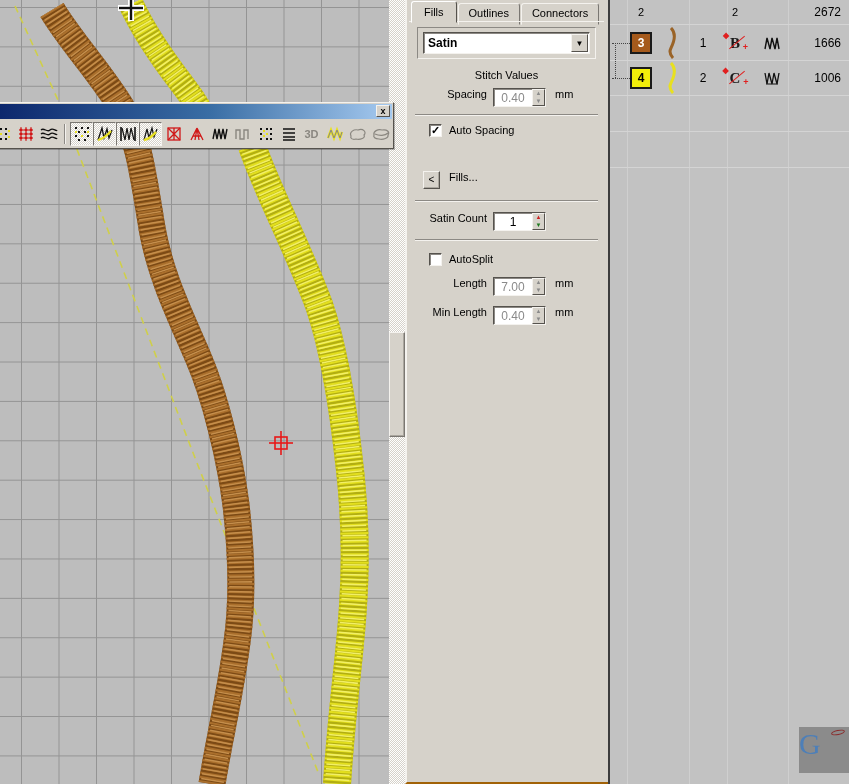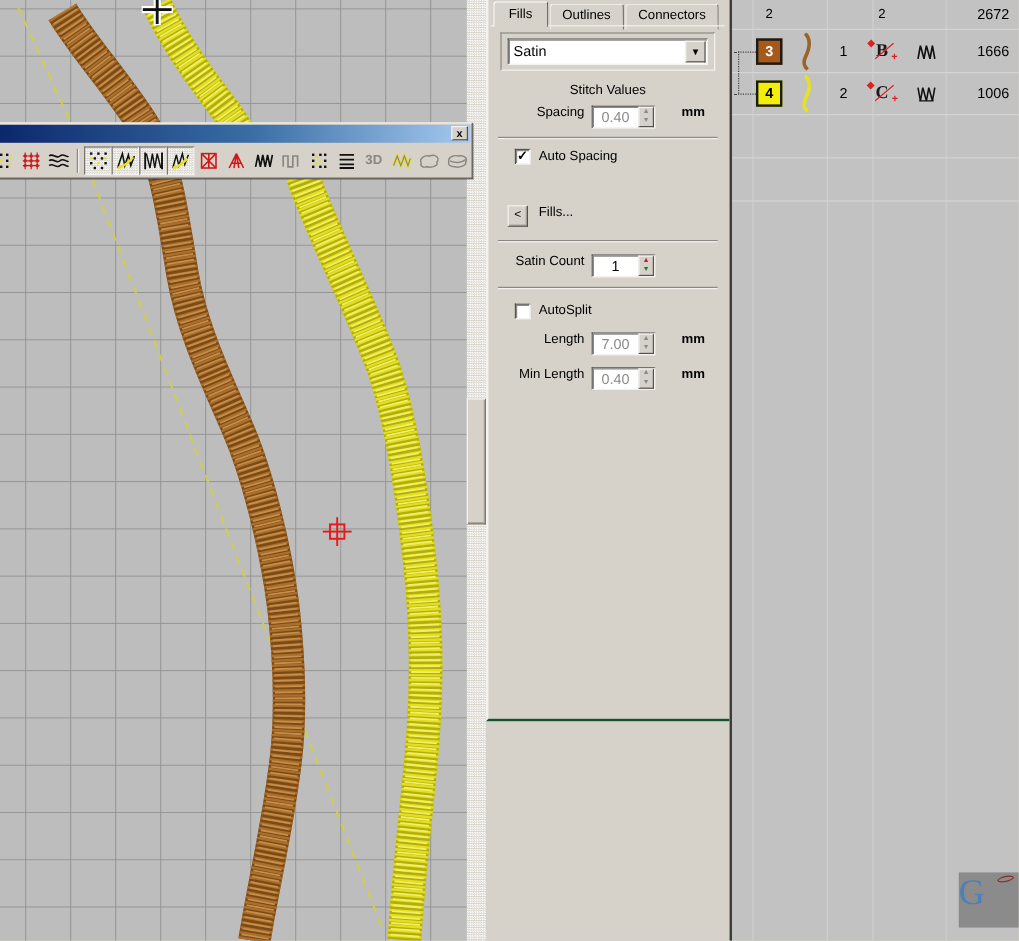--- a/index.html
+++ b/index.html
@@ -36,56 +36,56 @@
     font:bold 9px "Liberation Sans",sans-serif; line-height:10px; text-align:center; cursor:default; }
   .ft-row { display:flex; align-items:center; height:28px; padding-left:2px; }
   .tb-btn { width:23px; height:24px; display:flex; align-items:center; justify-content:center;
     background:transparent; border:1px solid transparent; }
   .tb-btn.pressed { background:repeating-conic-gradient(#fff 0 25%, #d6d2ca 0 50%) 0 0/2px 2px;
     border-color:#7a7772 #f4f2ee #f4f2ee #7a7772; }
   .tb-sep { width:2px; height:20px; margin:0 4px;
     border-left:1px solid #8c8984; border-right:1px solid #f4f2ee; }
 
   
-  .props { position:absolute; left:405px; top:0; width:203px; height:601px;
-    background:#d6d2ca; border-left:2px solid #f4f2ee; border-bottom:2px solid #14532d; }
+  .props { position:absolute; left:405px; top:0; width:203px; height:784px;
+    background:#d6d2ca; border-left:2px solid #f4f2ee; border-bottom:2px solid #a16207; }
   .tabs { position:absolute; left:4px; top:1px; display:flex; }
   .tab { padding:3px 10px 2px; margin-right:1px; background:#d6d2ca;
     border:1px solid; border-color:#f4f2ee #7a7772 transparent #f4f2ee;
     border-radius:3px 3px 0 0; position:relative; top:2px; font-size:11px; }
   .tab.active { top:0; padding:4px 12px 4px; font-size:11px; z-index:2;
     border-color:#fff #55524d transparent #fff; background:#d6d2ca; }
   .page { position:absolute; left:2px; top:21px; right:4px; bottom:0;
     border-top:1px solid #f4f2ee; }
 
   .combo-frame { position:absolute; left:8px; right:8px; top:5px; height:32px;
     border:1px solid; border-color:#8c8984 #f4f2ee #f4f2ee #8c8984; }
   .combo { position:absolute; left:5px; right:5px; top:4px; height:22px; background:#fff;
     border:1px solid; border-color:#55524d #f4f2ee #f4f2ee #55524d;
     box-shadow:inset 1px 1px 0 #8c8984; display:flex; align-items:center; }
-  .combo-text { flex:1; padding-left:4px; font-size:12px; }
+  .combo-text { flex:1; padding-left:4px; font-size:12px;font-weight:bold; }
   .combo-arrow { width:17px; height:18px; margin-right:1px; background:#d6d2ca;
     border:1px solid; border-color:#f4f2ee #55524d #55524d #f4f2ee;
     display:flex; align-items:center; justify-content:center; font-size:8px; color:#000; }
 
   .section-title { position:absolute; left:0; right:0; text-align:center; font-size:11px; }
 
   .prow { position:absolute; left:0; right:0; height:20px; display:flex; align-items:flex-start; }
   .plabel { width:84px; text-align:right; padding-right:6px; }
   .spin { display:flex; height:19px; border:1px solid; border-color:#55524d #f4f2ee #f4f2ee #55524d;
     box-shadow:inset 1px 1px 0 #8c8984; background:#fff; }
   .spin input { width:38px; border:0; outline:0; text-align:center; font:12px "Liberation Sans",sans-serif; background:transparent; }
   .spin .arrows { width:13px; display:flex; flex-direction:column; background:#d6d2ca;
     border:1px solid; border-color:#f4f2ee #55524d #55524d #f4f2ee; }
   .spin .arrows span { flex:1; font-size:6px; line-height:7px; text-align:center; }
   .spin .up { color:#cc2020; } .spin .dn { color:#1f7a1f; }
   .spin.disabled { background:#ffffff; }
   .spin.disabled input { color:#8a8a8a; }
   .spin.disabled .up, .spin.disabled .dn { color:#8a8a8a; }
-  .unit { padding-left:22px;font-weight:bold; }
+  .unit { padding-left:9px; }
 
   .hsep { position:absolute; left:6px; right:6px; height:2px;
     border-top:1px solid #8c8984; border-bottom:1px solid #f4f2ee; }
 
   .checkrow { position:absolute; left:20px; display:flex; align-items:center; height:14px; }
   .checkbox { width:13px; height:13px; background:#fff; margin-right:7px;
     border:1px solid; border-color:#55524d #f4f2ee #f4f2ee #55524d;
     box-shadow:inset 1px 1px 0 #8c8984; font:bold 11px "Liberation Sans",sans-serif;
     line-height:11px; text-align:center; }
   .checkbox .mark { display:none; }

